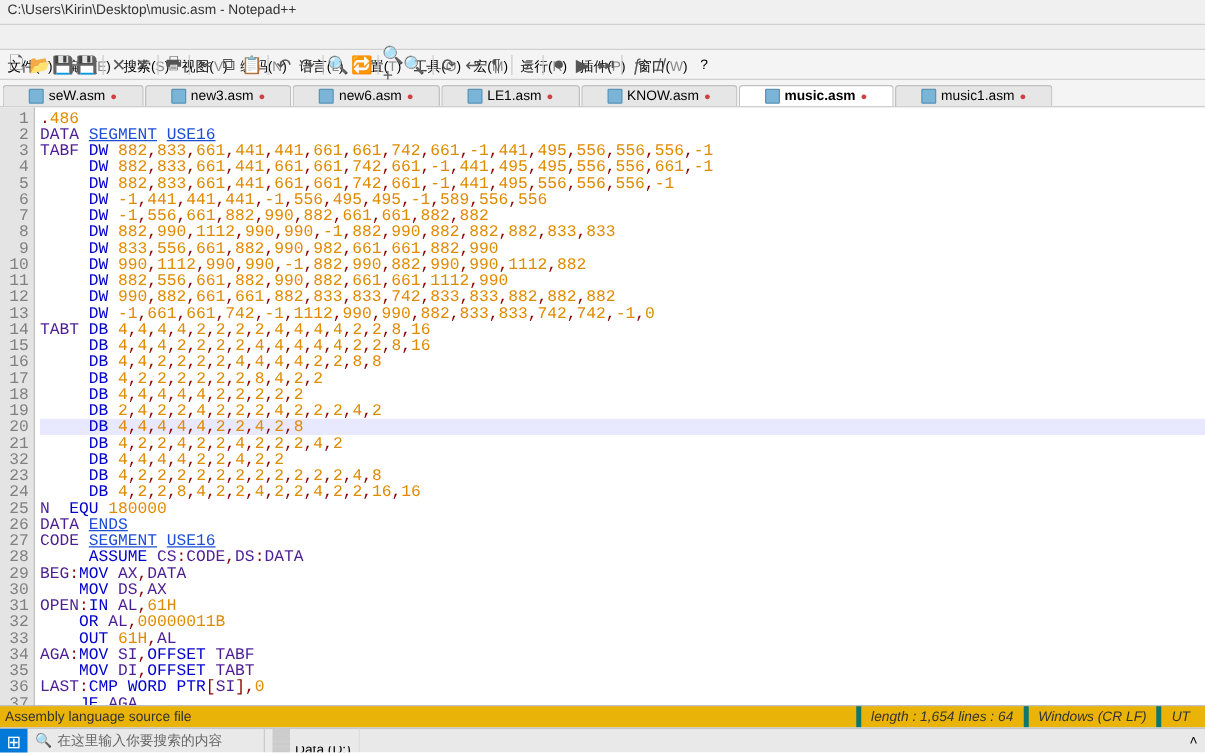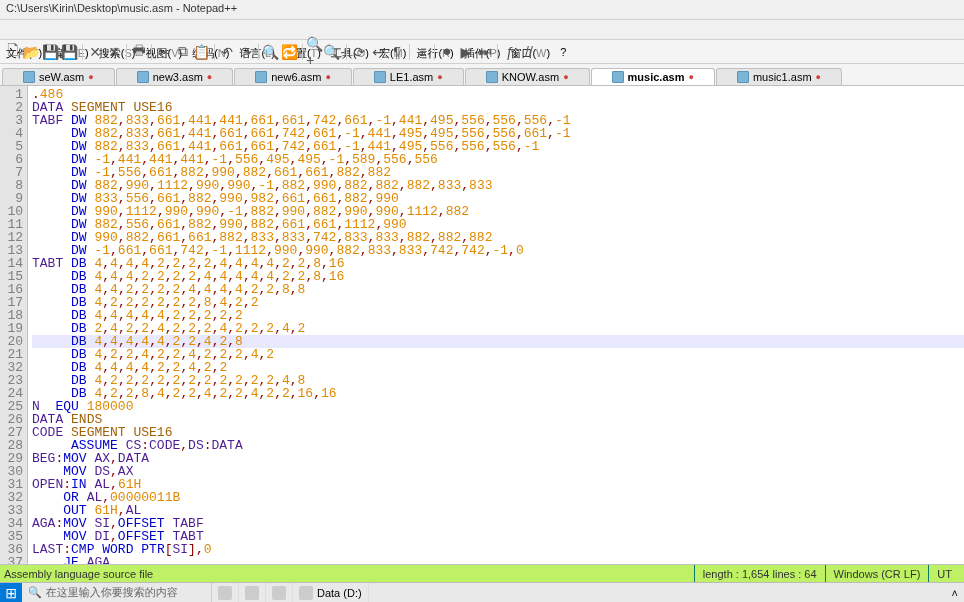--- a/index.html
+++ b/index.html
@@ -16,28 +16,28 @@
   .tab.active { background: #fff; font-weight: bold; justify-content: flex-end; }
   .tab-close { color: #777; font-size: 9px; }
   .tab-close.red { color: #d04040; }
   .tab-icon { width: 12px; height: 12px; display: inline-block; background: #7ab4d6; border: 1px solid #5a94b6; border-radius: 1px; }
   .editor { position: relative; background: #fff; height: 502px; display: flex; font-family: "Courier New", monospace; font-size: 13px; line-height: 13px; }
   .gutter { width: 28px; background: #e4e4e4; color: #808080; text-align: right; padding: 2px 4px 2px 0; border-right: 1px solid #c0c0c0; user-select: none; }
   .gutter div { height: 13px; }
   .code { flex: 1; padding: 2px 0 2px 4px; white-space: pre; position: relative; }
   .code-line { height: 13px; position: relative; }
   .code-line.current { background: #e8e8ff; }
-  .tok-dir   { color: #a16207; }
+  .tok-dir   { color: #1d4ed8; text-decoration: underline; }
   .tok-key   { color: #0000cd; }
   .tok-num   { color: #e08a00; }
   .tok-op    { color: #8b0000; }
   .tok-ident { color: #4c1d95; }
-  .status-bar { position: absolute; left: 0; right: 0; bottom: 20px; height: 18px; background: #bef264; border-top: 1px solid #c0c0c0; display: flex; align-items: center; font-size: 11px; color: #333; padding: 0 4px; }
+  .status-bar { position: absolute; left: 0; right: 0; bottom: 20px; height: 18px; background: #eab308; border-top: 1px solid #c0c0c0; display: flex; align-items: center; font-size: 11px; color: #333; padding: 0 4px; }
   .status-left { flex: 1; }
-  .status-seg { padding: 0 8px; border-left: 1px solid #0f766e; height: 100%; display: flex; align-items: center; }
+  .status-seg { padding: 0 8px; border-left: 4px solid #0f766e; height: 100%; display: flex; align-items: center; font-style: italic; }
   .taskbar { position: absolute; left: 0; right: 0; bottom: 0; height: 20px; background: #e9e9e9; border-top: 1px solid #bbb; display: flex; align-items: center; font-size: 11px; }
   .start-btn { width: 22px; height: 20px; display: flex; align-items: center; justify-content: center; background: #0078d7; color:#fff; font-size: 14px; }
   .search-box { display:flex; align-items:center; gap:4px; padding: 0 6px; height:100%; color:#666; border-right:1px solid #ccc; width:190px; }
   .task-item { display:flex; align-items:center; gap:4px; padding:0 6px; height:100%; border-right:1px solid #ddd; white-space: nowrap; overflow:hidden; }
   .task-item .ic { width:14px; height:14px; background:#ccc; border-radius:2px; }
   .tray { margin-left:auto; display:flex; align-items:center; gap:6px; padding:0 6px; }
 </style>
 </head>
 <body>
 
@@ -187,21 +187,21 @@
   <span class="status-seg">Windows (CR LF)</span>
   <span class="status-seg">UT</span>
 </div>
 
 <div class="taskbar">
   <div class="start-btn">⊞</div>
   <div class="search-box">
     <span>🔍</span>
     <span>在这里输入你要搜索的内容</span>
   </div>
-  <div id="task-items" style="display:flex;height:100%;">
+  <div id="task-items" style="display:flex;height:100%;flex-direction:column;">
       <div class="task-item">
         <span class="ic"></span>
       </div>
       <div class="task-item">
         <span class="ic"></span>
       </div>
       <div class="task-item">
         <span class="ic"></span>
       </div>
       <div class="task-item">

